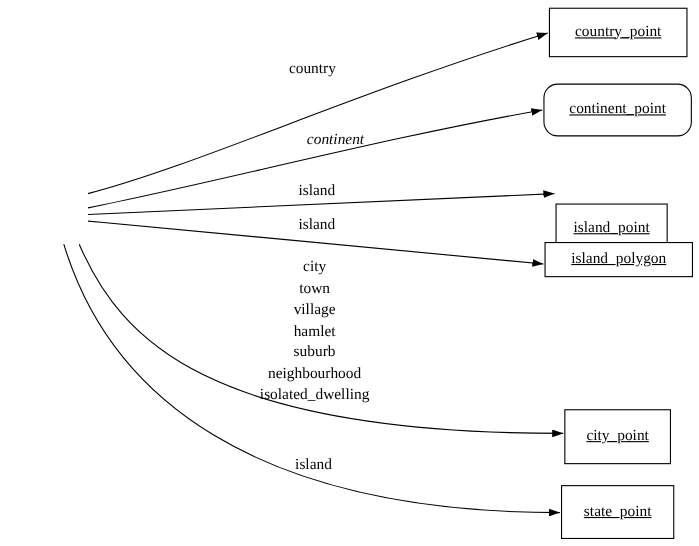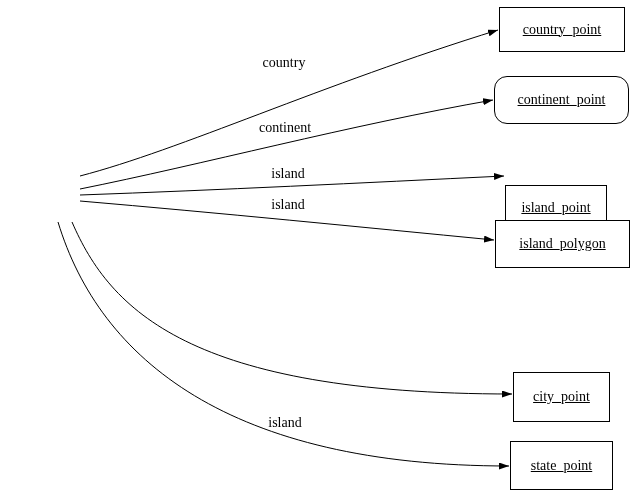--- a/index.html
+++ b/index.html
@@ -41,26 +41,26 @@
     font-size: 14px;
     line-height: 19.5px;
     text-align: center;
     white-space: pre-line;
   }
   
   #n-place          { left: 5px;   top: 174px; width: 73px;  height: 48px; }
   #n-country-point  { left: 499px; top: 7px;   width: 126px; height: 45px; }
   #n-continent-point{ left: 494px; top: 76px;  width: 135px; height: 48px; border-radius: 13px; }
   #n-island-point   { left: 505px; top: 150px; width: 102px; height: 46px; margin-top: 35px; }
-  #n-island-polygon { left: 495px; top: 220px; width: 135px; height: 48px; }
+  #n-island-polygon { left: 495px; top: 220px; width: 135px; height: 32px; }
   #n-city-point     { left: 513px; top: 372px; width: 97px;  height: 50px; }
   #n-state-point    { left: 510px; top: 441px; width: 103px; height: 49px; }
   
   #l-country   { left: 270px; top: 53px; margin-left: 14px;  }
-  #l-continent { left: 285px; top: 118px; }
+  #l-continent { left: 305px; top: 118px; font-style: italic; }
   #l-island-1  { left: 288px; top: 164px; }
   #l-island-2  { left: 288px; top: 195px; }
   #l-city      { left: 286px; top: 233px; }
   #l-state     { left: 285px; top: 413px; }
 </style>
 </head>
 <body>
 
 <div class="canvas">
 
@@ -82,15 +82,22 @@
   <div class="node" id="n-continent-point">continent_point</div>
   <div class="node" id="n-island-point">island_point</div>
   <div class="node" id="n-island-polygon">island_polygon</div>
   <div class="node" id="n-city-point">city_point</div>
   <div class="node" id="n-state-point">state_point</div>
 
   <div class="edge-label" id="l-country">country</div>
   <div class="edge-label" id="l-continent">continent</div>
   <div class="edge-label" id="l-island-1">island</div>
   <div class="edge-label" id="l-island-2">island</div>
+  <div class="edge-label" id="l-city">city
+town
+village
+hamlet
+suburb
+neighbourhood
+isolated_dwelling</div>
   <div class="edge-label" id="l-state">island</div>
 
 </div>
 
 </body></html>

